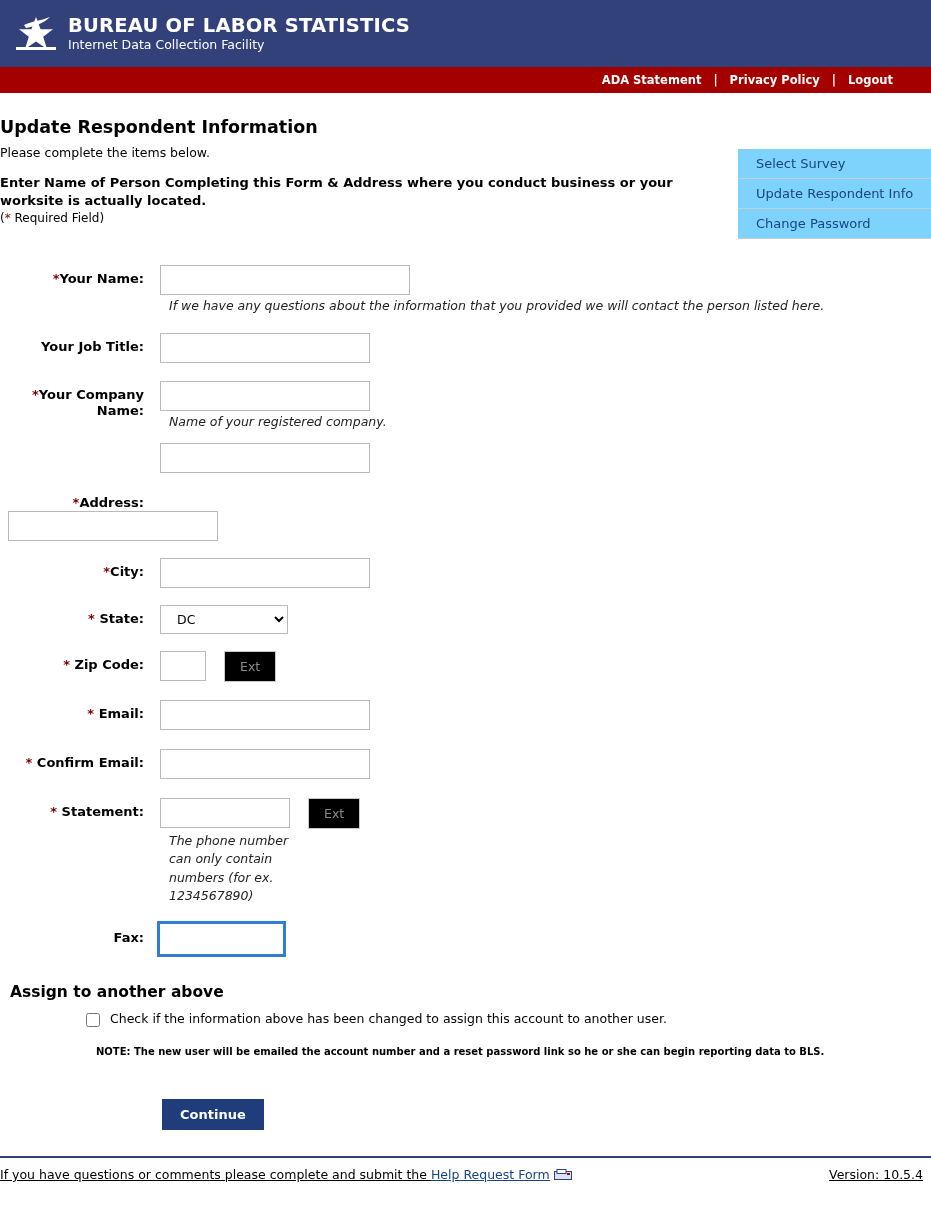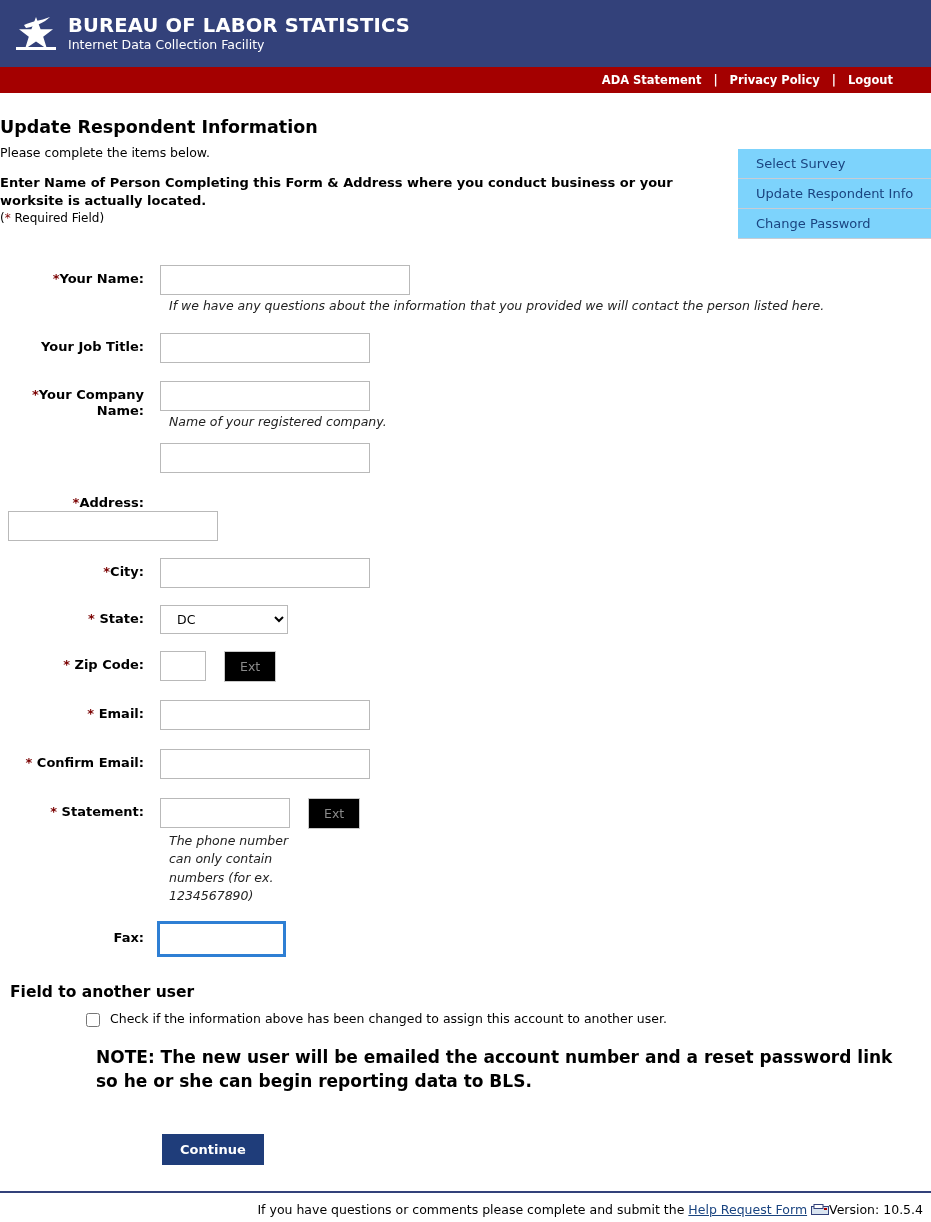--- a/index.html
+++ b/index.html
@@ -199,21 +199,21 @@
     align-items: center;
     padding-left: 76px;
   }
   .assign-row input[type=checkbox] {
     width: 14px; height: 14px;
     margin: 2px 10px 0 0;
   }
   .assign-row label { font-size: 12.5px; }
   .note {
     margin: 18px 0 0 86px;
-    font-size: 17px;
+    font-size: 10px;
     font-weight: bold;
     max-width: 805px;
     line-height: 1.45;
   }
   .btn-row { margin: 40px 0 0 162px; }
   button.continue {
     background: #1f3d7a;
     color: #fff;
     border: none;
     font-size: 13px;
@@ -223,23 +223,24 @@
     font-family: "DejaVu Sans", "Liberation Sans", sans-serif;
   }
   
   .footer-rule {
     margin-top: 26px;
     border-top: 2px solid #33417a;
   }
   .footer {
     display: flex;
     align-items: center;
-    justify-content: flex-end;
+    justify-content: space-between;
     padding: 9px 4px 0 0;
     font-size: 12.5px;
+    text-decoration: underline;
   }
   .footer a { color: #1a4480; }
   .fax-icon {
     display: inline-block;
     width: 18px; height: 12px;
     margin-left: 4px;
     vertical-align: -2px;
   }
   .version { padding-right: 4px; }
 </style>
@@ -372,21 +373,21 @@
         <div class="fld" style="padding-left:5px;">
           <span class="focus-wrap">
             <input class="txt" type="text" autofocus="" value="" style="">
           </span>
         </div>
       </div>
 
     </div>
 
     <div class="assign">
-      <h2>Field to another user</h2>
+      <h2>Assign to another above</h2>
       <div class="assign-row">
         <input type="checkbox" id="assignchk" style="">
         <label for="assignchk">Check if the information above has been changed to assign this account to another user.</label>
       </div>
       <div class="note">NOTE: The new user will be emailed the account number and a reset password link so he or she can begin reporting data to BLS.</div>
     </div>
 
     <div class="btn-row">
       <button class="continue">Continue</button>
     </div>

